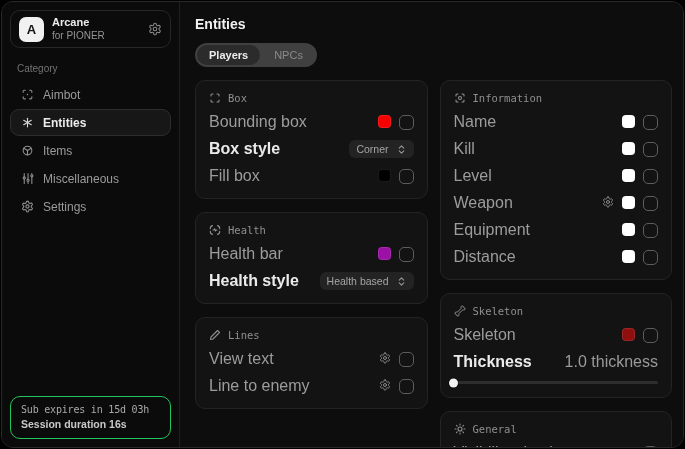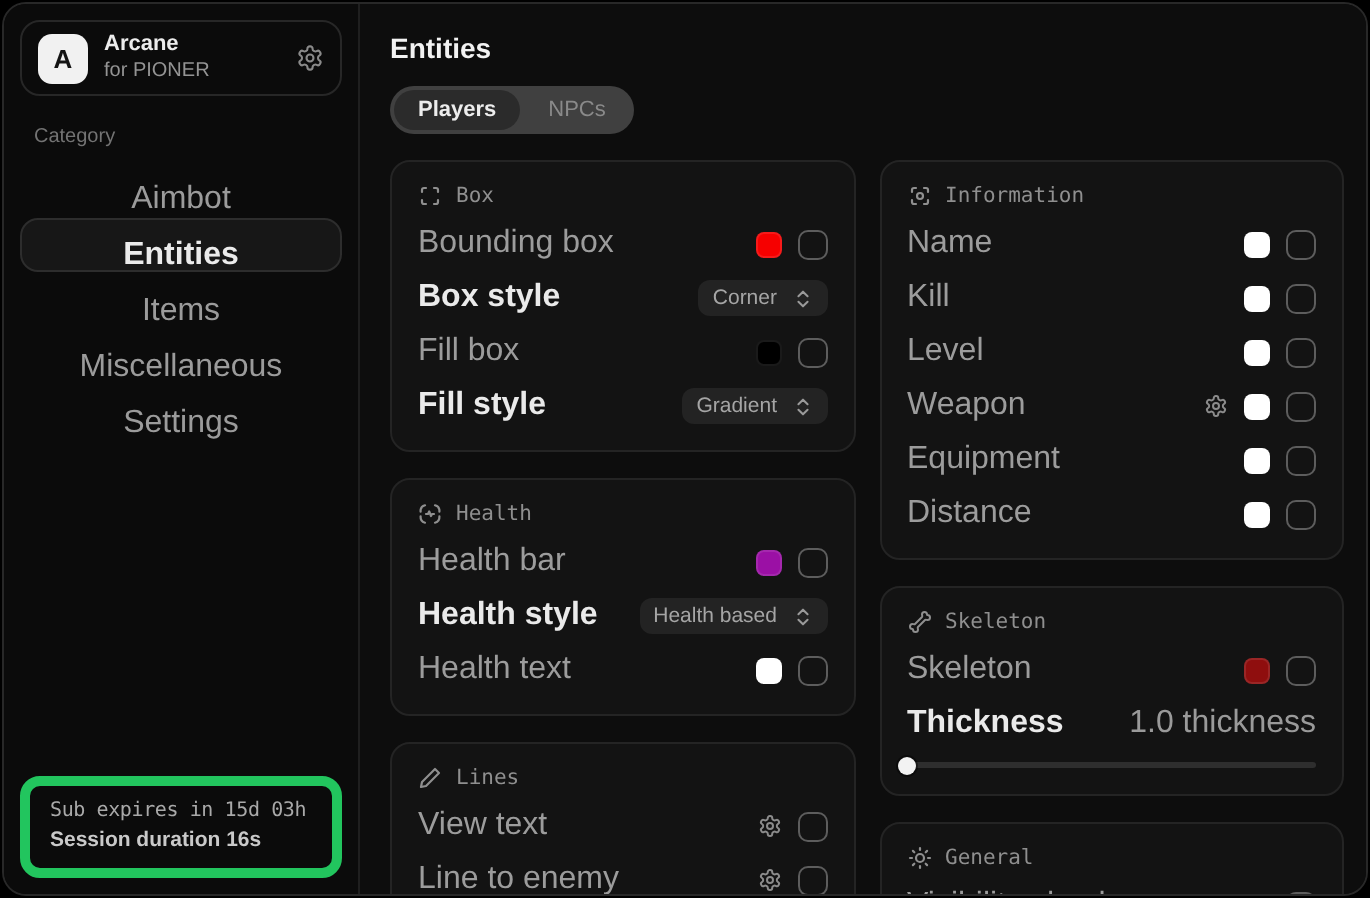--- a/index.html
+++ b/index.html
@@ -11,41 +11,41 @@
   }
   
   .sidebar { width:178px; flex:0 0 178px; border-right:1px solid #1f1f1f; padding:8px; position:relative; background:#0b0b0b; }
   .side-header { display:flex; align-items:center; gap:8px; border:1px solid #272727; border-radius:10px; padding:5px 8px; height:38px; }
   .logo { width:25px; height:25px; background:#f1f1f1; border-radius:7px; display:grid; place-items:center; font-weight:800; font-size:13px; color:#141414; }
   .app-titles { line-height:1.25; }
   .app-name { font-size:11px; font-weight:700; color:#ececec; }
   .app-sub { font-size:10px; color:#949494; }
   .side-header .hdr-gear { margin-left:auto; color:#8a8a8a; display:flex; }
   .category { font-size:10px; color:#737373; margin:15px 0 7px 7px; }
-  .nav-item { display:flex; align-items:center; gap:9px; height:27px; padding:0 10px; border-radius:9px; color:#9b9b9b; font-size:16px; border:1px solid transparent; margin-bottom:1px; cursor:default;flex-direction:column; }
+  .nav-item { display:flex; align-items:center; gap:9px; height:27px; padding:0 10px; border-radius:9px; color:#9b9b9b; font-size:12px; border:1px solid transparent; margin-bottom:1px; cursor:default; }
   .nav-item.active { background:#171717; border-color:#2d2d2d; color:#ebebeb; font-weight:600; }
   .nav-item .ic { color:#8f8f8f; }
   .nav-item.active .ic { color:#d8d8d8; }
-  .side-footer { position:absolute; left:8px; right:8px; bottom:8px; border:5px solid #22c55e; border-radius:10px; padding:7px 10px 8px; }
+  .side-footer { position:absolute; left:8px; right:8px; bottom:8px; border:1px solid #22c55e; border-radius:10px; padding:7px 10px 8px; }
   .foot-line1 { font-family:"DejaVu Sans Mono", monospace; font-size:10px; color:#a9a9a9; letter-spacing:-0.2px; }
   .foot-line2 { font-size:10.5px; font-weight:700; color:#c9c9c9; margin-top:3px; }
   
   .main { flex:1; padding:14px 11px 12px 15px; background:#0d0d0d; overflow:hidden; }
   .page-title { font-size:14px; font-weight:700; color:#f2f2f2; }
   .tabs { margin-top:11px; display:inline-flex; align-items:center; gap:2px; background:#404040; border-radius:999px; padding:2px; }
   .tab { font-size:11px; padding:4px 12px; border-radius:999px; color:#8a8a8a; cursor:default; }
   .tab.active { background:#2b2b2b; color:#ededed; font-weight:600; }
   .grid { margin-top:13px; display:grid; grid-template-columns:1fr 1fr; gap:12px; align-items:start; }
   .col { display:flex; flex-direction:column; gap:13px; }
   .card { background:#131313; border:1px solid #242424; border-radius:10px; padding:9px 13px 13px; }
   .card-header { display:flex; align-items:flex-end; gap:7px; color:#8f8f8f; font-family:"DejaVu Sans Mono", monospace; font-size:10.5px; padding-top:2px; margin-bottom:3px; }
   .row { display:flex; align-items:center; margin-top:9px; min-height:18px; }
   .row-label { font-size:16px; color:#9c9c9c; }
   .row-label.bright { color:#eaeaea; font-weight:700; }
-  .controls { margin-left:auto; display:flex; align-items:center; gap:8px; }
+  .controls { margin-left:auto; display:flex; gap:8px; }
   .swatch { width:13px; height:13px; border-radius:4px; border:1px solid rgba(255,255,255,0.10); flex:0 0 13px; }
   .checkbox { width:15px; height:15px; border:1.5px solid #5d5d5d; border-radius:5px; flex:0 0 15px; background:transparent; }
   .dropdown { display:flex; align-items:center; gap:7px; background:#232323; border-radius:6px; padding:3px 7px; font-size:10.5px; color:#a5a5a5; cursor:default; }
   .mini-gear { color:#8b8b8b; display:flex; }
   .slider-value { margin-left:auto; font-size:16px; color:#9a9a9a; }
   .slider-track { margin-top:10px; height:3px; background:#2e2e2e; border-radius:2px; position:relative; }
   .slider-fill { height:100%; background:#e9e9e9; border-radius:2px; position:relative; }
   .slider-thumb { position:absolute; right:-4px; top:50%; transform:translateY(-50%); width:9px; height:9px; background:#f2f2f2; border-radius:50%; box-shadow:0 0 0 1px rgba(0,0,0,.4); }
   .ic { width:13px; height:13px; }
   .ic12 { width:12px; height:12px; }
@@ -170,32 +170,20 @@
               </span>
             </span>
           </div>
           <div class="row">
             <span class="row-label">Fill box</span>
             <span class="controls">
               <span class="swatch" style="background-color: rgb(0, 0, 0);"></span>
               <span class="checkbox"></span>
             </span>
           </div>
-          <div class="row">
-            <span class="row-label bright">Fill style</span>
-            <span class="controls">
-              <span class="dropdown">
-                <span>Gradient</span>
-                <svg class="chev" viewBox="0 0 24 24" fill="none" stroke="currentColor" stroke-width="2.2" stroke-linecap="round" stroke-linejoin="round">
-                    <path d="m7 15 5 5 5-5"></path>
-                    <path d="m7 9 5-5 5 5"></path>
-                  </svg>
-              </span>
-            </span>
-          </div>
         </div>
 
         <div class="card">
           <div class="card-header">
             <svg class="ic12" viewBox="0 0 24 24" fill="none" stroke="currentColor" stroke-width="2.2" stroke-linecap="round" stroke-linejoin="round">
                 <path d="M7 3.3A6 6 0 0 0 2.6 9.6"></path>
                 <path d="M17 3.3a6 6 0 0 1 4.4 6.3"></path>
                 <path d="M7 20.7a6 6 0 0 1-4.4-6.3"></path>
                 <path d="M17 20.7a6 6 0 0 0 4.4-6.3"></path>
                 <path d="M8 12h2l1.2-2.6L13 14l1-2h2"></path>
@@ -212,27 +200,20 @@
           <div class="row">
             <span class="row-label bright">Health style</span>
             <span class="controls">
               <span class="dropdown">
                 <span>Health based</span>
                 <svg class="chev" viewBox="0 0 24 24" fill="none" stroke="currentColor" stroke-width="2.2" stroke-linecap="round" stroke-linejoin="round">
                     <path d="m7 15 5 5 5-5"></path>
                     <path d="m7 9 5-5 5 5"></path>
                   </svg>
               </span>
-            </span>
-          </div>
-          <div class="row">
-            <span class="row-label">Health text</span>
-            <span class="controls">
-              <span class="swatch" style="background-color: rgb(255, 255, 255);"></span>
-              <span class="checkbox"></span>
             </span>
           </div>
         </div>
 
         <div class="card">
           <div class="card-header">
             <svg class="ic12" viewBox="0 0 24 24" fill="none" stroke="currentColor" stroke-width="2.2" stroke-linecap="round" stroke-linejoin="round">
                 <path d="m17 3 4 4L8 20l-5 1 1-5Z"></path>
               </svg>
             <span>Lines</span>

